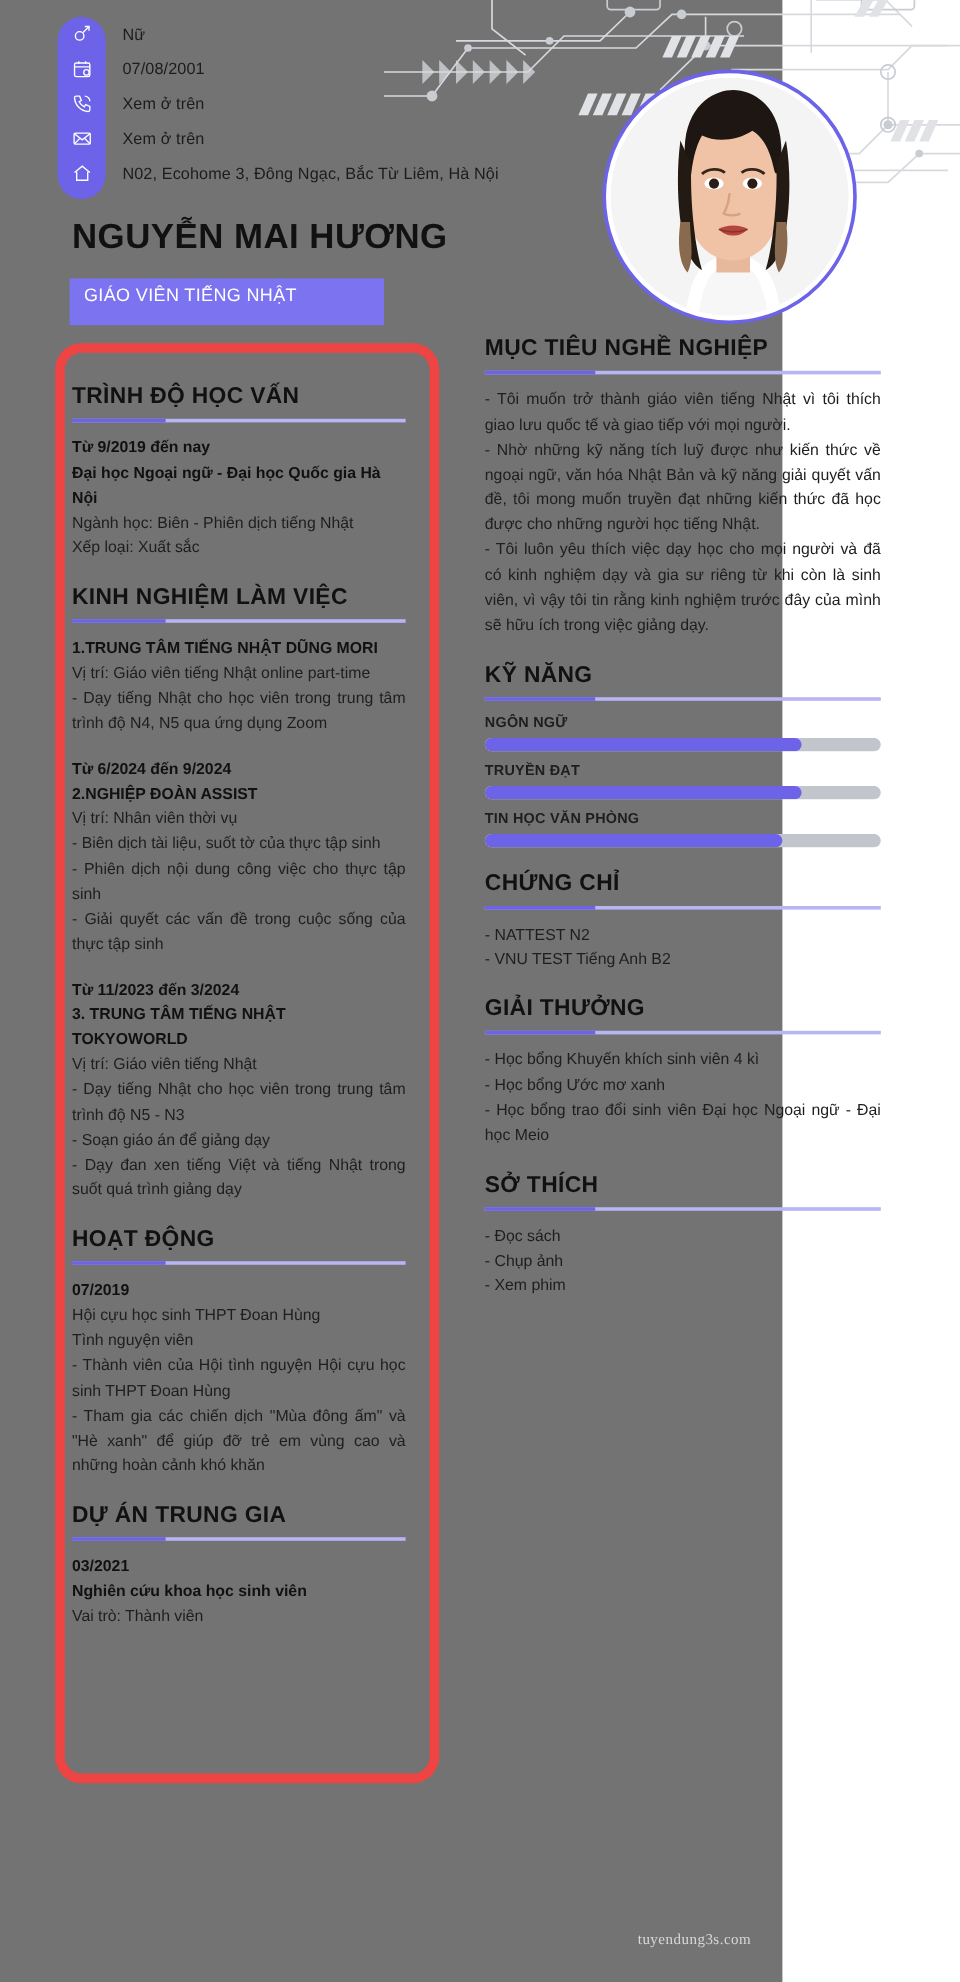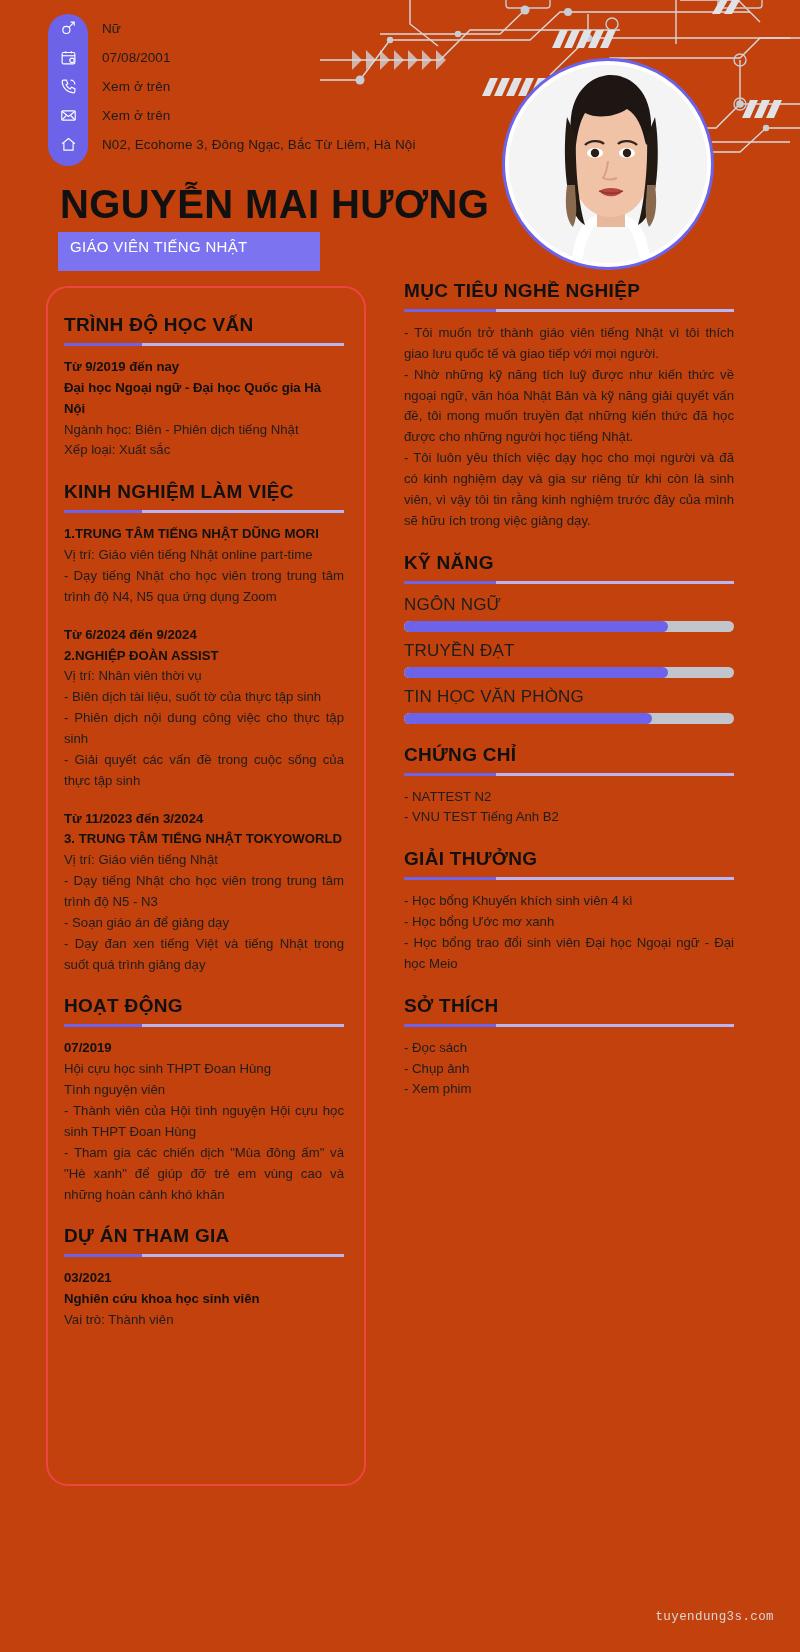--- a/index.html
+++ b/index.html
@@ -4,21 +4,21 @@
 <style>
   * { box-sizing: border-box; margin: 0; padding: 0; }
   html, body {
     width: 800px;
     height: 1652px;
     background: #ffffff;
     font-family: "Liberation Sans", sans-serif;
     color: #1a1a1a;
     overflow: hidden;
   }
-  .page { position: relative; width: 800px; height: 1652px; background: #c2410c; }
+  .page { position: relative; width: 652px; height: 1652px; background: #737373; }
 
   
   .header { position: relative; height: 272px; width: 800px; }
 
   .circuit-bg {
     position: absolute; top: 0; right: 0;
     width: 480px; height: 250px;
     overflow: hidden;
   }
 
@@ -48,21 +48,21 @@
     font-size: 13.5px;
     color: #1c1c1c;
     padding-left: 14px;
     white-space: nowrap;
     letter-spacing: .1px;
   }
 
   .name {
     position: absolute;
     left: 60px; top: 182px;
-    font-size: 40px;
+    font-size: 29px;
     font-weight: bold;
     letter-spacing: .4px;
     color: #111;
   }
   .job-chip {
     position: absolute;
     left: 58px; top: 232px;
     background: #7b73ef;
     color: #fff;
     font-size: 15px;
@@ -83,23 +83,23 @@
   .photo-inner { position: absolute; inset: 4px; border-radius: 50%; overflow: hidden; background:#f2f2f2; }
 
   
   .cols { position: absolute; top: 272px; left: 0; width: 800px; }
 
   .left-card {
     position: absolute;
     left: 46px; top: 14px;
     width: 320px;
     min-height: 1200px;
-    border: 2px solid #ef4444;
+    border: 8px solid #ef4444;
     border-radius: 22px;
-    padding: 26px 20px 30px 16px;
+    padding: 26px 20px 30px 6px;
   }
   .right-col {
     position: absolute;
     left: 404px; top: 8px;
     width: 330px;
   }
 
   .sec-title {
     font-size: 19px;
     font-weight: bold;
@@ -131,41 +131,42 @@
     font-size: 13.2px;
     line-height: 1.58;
     font-weight: bold;
     color: #111;
   }
   .sec { margin-bottom: 20px; }
 
   
   .skill { margin-bottom: 9px; }
   .skill-label {
-    font-size: 17px;
+    font-size: 12px;
     color: #1e1e1e;
     margin-bottom: 6px;
     letter-spacing: .2px;
+    font-weight: bold;
   }
   .bar {
     height: 11px;
     background: #c3c5cc;
     border-radius: 6px;
     overflow: hidden;
   }
   .bar-fill {
     height: 11px;
     background: #6c63e8;
     border-radius: 6px;
   }
 
   .watermark {
     position: absolute;
     right: 26px; bottom: 28px;
-    font-family: Liberation Mono, monospace;
+    font-family: Liberation Serif, serif;
     font-size: 12.5px;
     color: #d8d8d8;
     letter-spacing: .4px;
   }
 </style>
 </head>
 <body>
 
 <div class="page">
 
@@ -380,21 +381,21 @@
         <div class="sec-title">HOẠT ĐỘNG</div>
         <div class="sec-rule"></div>
         <p class="lineb">07/2019</p>
         <p class="line">Hội cựu học sinh THPT Đoan Hùng</p>
         <p class="line">Tình nguyện viên</p>
         <p class="line">- Thành viên của Hội tình nguyện Hội cựu học sinh THPT Đoan Hùng</p>
         <p class="line">- Tham gia các chiến dịch "Mùa đông ấm" và "Hè xanh" để giúp đỡ trẻ em vùng cao và những hoàn cảnh khó khăn</p>
       </div>
 
       <div class="sec">
-        <div class="sec-title">DỰ ÁN THAM GIA</div>
+        <div class="sec-title">DỰ ÁN TRUNG GIA</div>
         <div class="sec-rule"></div>
         <p class="lineb">03/2021</p>
         <p class="lineb">Nghiên cứu khoa học sinh viên</p>
         <p class="line">Vai trò: Thành viên</p>
       </div>
 
     </div>
 
     <div class="right-col">
 

